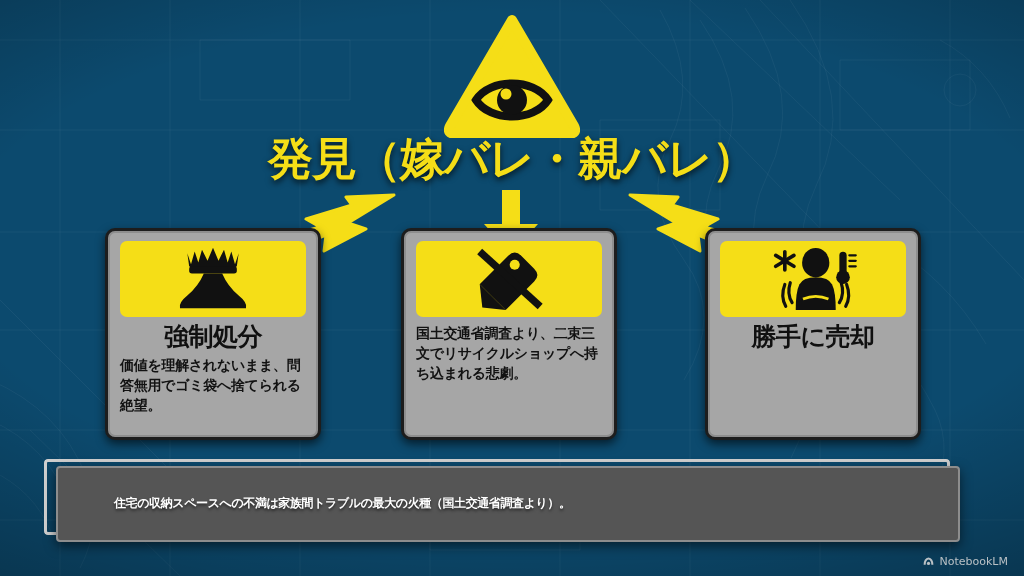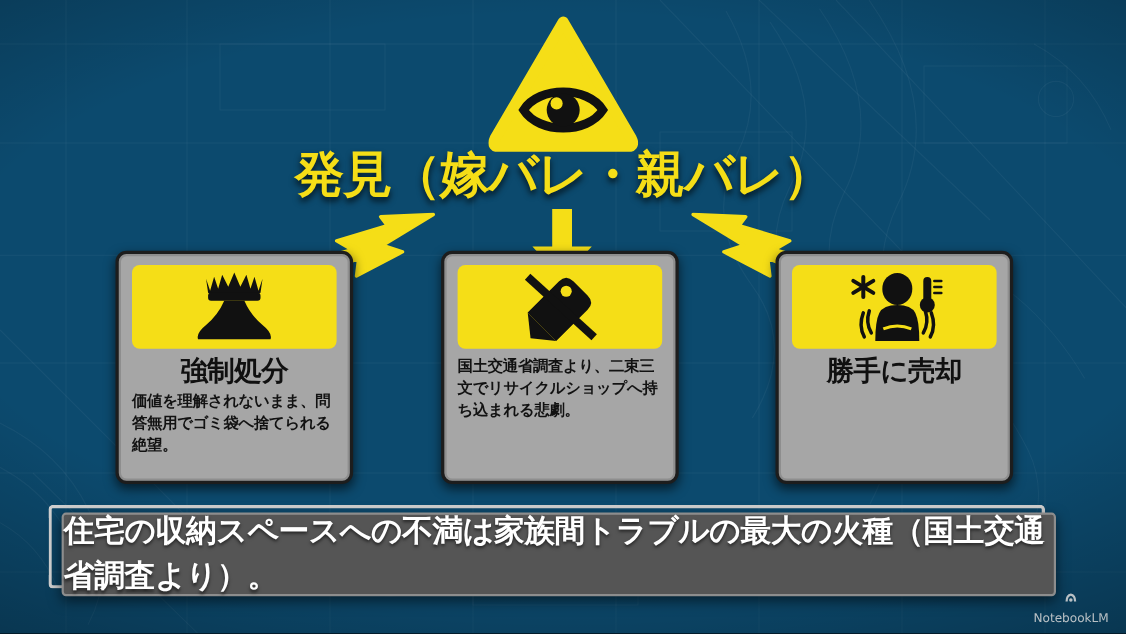--- a/index.html
+++ b/index.html
@@ -48,27 +48,27 @@
     border-left-color:#cfcfcf;border-right-color:#cfcfcf;
     -webkit-mask-image:linear-gradient(to right,#000 0 9%,transparent 9% 91%,#000 91% 100%),
                        linear-gradient(to bottom,#000 0 16%,transparent 16% 84%,#000 84% 100%);
     -webkit-mask-composite:source-over;
     mask-image:linear-gradient(to right,#000 0 9%,transparent 9% 91%,#000 91% 100%),
                linear-gradient(to bottom,#000 0 16%,transparent 16% 84%,#000 84% 100%);
     mask-composite:add;}
   #banner{position:absolute;left:56px;top:466px;width:904px;height:76px;
     background:#555555;border:2px solid #8d8d8d;border-radius:4px;box-sizing:border-box;
     display:flex;align-items:center;box-shadow:0 4px 12px rgba(0,0,0,.55);}
-  #banner-text{color:#fff;font-size:28px;font-weight:700;line-height:1.45;
-    letter-spacing:-.4px;text-shadow:0 2px 3px rgba(0,0,0,.6);}
+  #banner-text{color:#fff;font-size:12px;font-weight:700;line-height:1.45;
+    padding-left:56px;letter-spacing:-.4px;text-shadow:0 2px 3px rgba(0,0,0,.6);}
   #banner-text .ln{display:block;}
 
   
   #watermark{position:absolute;right:16px;bottom:8px;display:flex;align-items:center;gap:5px;
-    color:#d8d8d8;font-size:11px;opacity:.85;flex-direction:column;}
+    color:#d8d8d8;font-size:11px;opacity:.85;}
 </style>
 </head>
 <body>
 
 <div id="slide">
 
   <svg id="bg-texture" viewBox="0 0 1024 576" preserveAspectRatio="none">
     <g stroke="#ffffff" stroke-opacity="0.055" fill="none" stroke-width="1">
       <path d="M0 40 H1024 M0 130 H1024 M0 232 H1024 M0 330 H1024 M0 430 H1024 M0 520 H1024"></path>
       <path d="M60 0 V576 M170 0 V576 M300 0 V576 M430 0 V576 M560 0 V576 M690 0 V576 M820 0 V576 M950 0 V576"></path>

